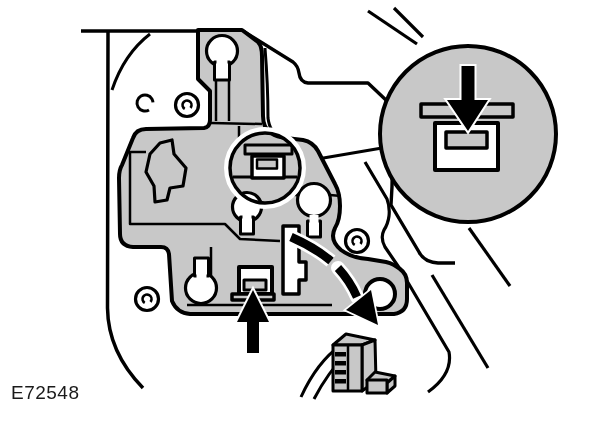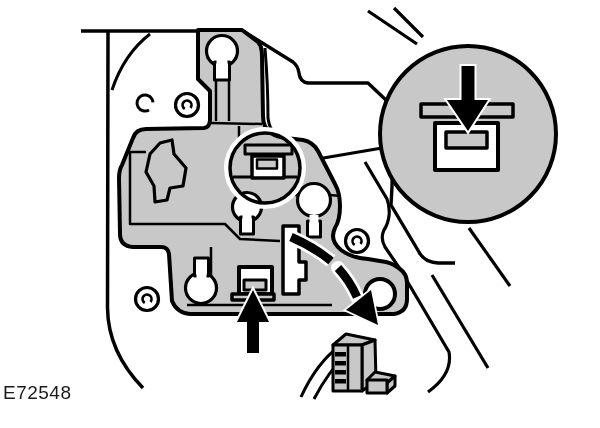--- a/index.html
+++ b/index.html
@@ -8,21 +8,21 @@
     --background:#ffffff;
     --label-text:#1a1a1a;
   }
   html,body{margin:0;padding:0;background:var(--background);}
   .stage{
     position:relative;width:600px;height:428px;background:var(--background);
     overflow:hidden;font-family:"Liberation Sans", sans-serif;
   }
   .stage svg{position:absolute;left:0;top:0;}
   .figure-label{
-    position:absolute;left:3px;top:383px;font-size:19px;line-height:20px;
+    position:absolute;left:11px;top:383px;font-size:19px;line-height:20px;
     color:var(--label-text);letter-spacing:.5px;
   }
   
   .k{stroke:var(--line);fill:none;stroke-linecap:butt;stroke-linejoin:round;}
   .g{fill:var(--housing-gray);}
   .w{fill:#fff;}
   .b{fill:var(--line);}
   .halo{stroke:#fff;paint-order:stroke;}
 </style>
 </head>

